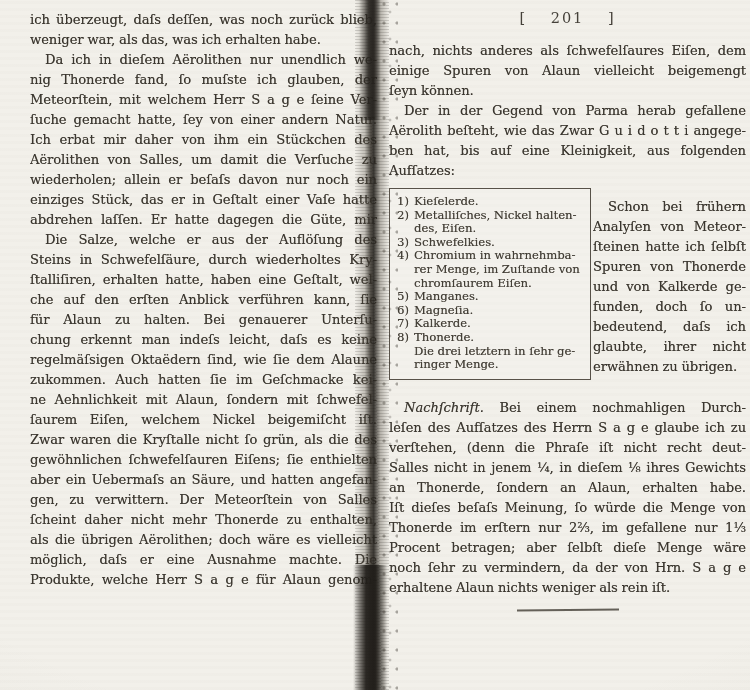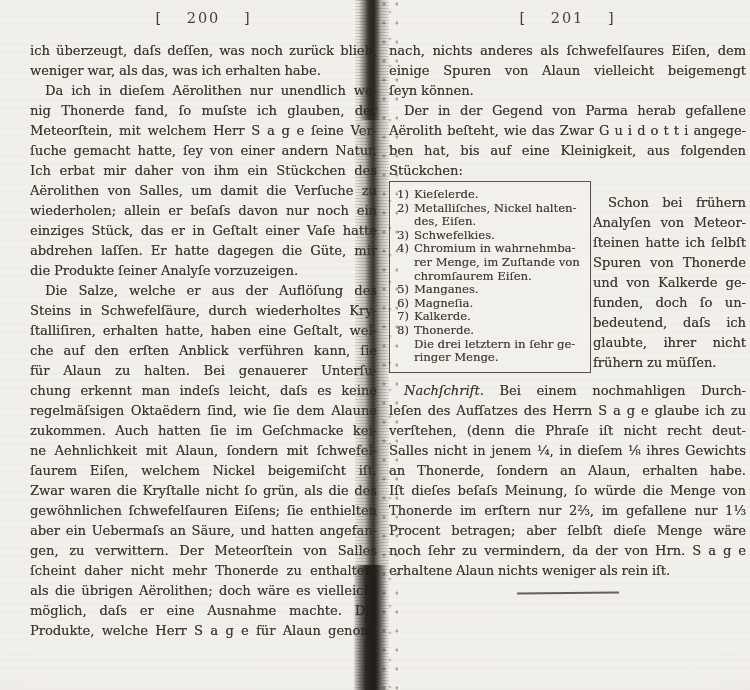--- a/index.html
+++ b/index.html
@@ -25,33 +25,33 @@
     text-align:justify; text-align-last:justify;
     word-spacing:-0.3px;
     text-shadow:0.2px 0.2px 0.5px rgba(74,67,57,.65);
   }
   .tline.tlast { text-align-last:left; }
   [data-indent] .tline:first-child { text-indent:15px; }
   .tline.indent { text-indent:15px; }
   .italic { font-style:italic; }
 
   
-  .box-row { display:flex; margin-top:0; align-items:flex-end; }
+  .box-row { display:flex; margin-top:7px; align-items:center; }
   .subst-box {
     width:202px; box-sizing:border-box; border:1.4px solid #575148;
     padding:6px 5px 7px 7px; background:rgba(255,255,255,.12);
   }
   .box-line {
     font-size:11.6px; line-height:13.6px; text-align:left; color:#413d35;
     text-shadow:0.2px 0.2px 0.4px rgba(74,67,57,.6); white-space:nowrap; overflow:hidden;
   }
   .box-line .box-num { display:inline-block; width:17px; }
   .box-line.cont { padding-left:17px; }
   .note { width:153px; margin-left:auto; padding-top:6px; }
-  .nachschrift { margin-top:8px; }
+  .nachschrift { margin-top:18px; }
   .end-rule {
     width:102px; height:2px; background:#4b463e; margin:11px auto 0 auto;
     transform:rotate(-0.6deg); opacity:.85;
   }
 
   
   #gutter {
     position:absolute; left:355px; top:0; width:34px; height:690px; z-index:5;
     background:
       repeating-linear-gradient(178deg, rgba(30,27,23,.16) 0 1px, rgba(0,0,0,0) 1px 3px),
@@ -75,36 +75,34 @@
       radial-gradient(circle at 9px 12px, rgba(50,45,38,.35) 0.9px, rgba(0,0,0,0) 1.8px);
     background-size:13px 19px, 11px 27px;
   }
 </style>
 </head>
 <body>
 
 <div id="scan">
 
   <div class="page" id="page-left">
-    <div class="pg-header">[ 200 ]</div>
     <div class="para">
         <div class="tline">ich überzeugt, daſs deſſen, was noch zurück blieb,</div>
         <div class="tline tlast">weniger war, als das, was ich erhalten habe.</div>
       </div>
     <div class="para" data-indent="">
         <div class="tline">Da ich in dieſem Aërolithen nur unendlich we-</div>
         <div class="tline">nig Thonerde fand, ſo muſste ich glauben, der</div>
         <div class="tline">Meteorſtein, mit welchem Herr S a g e ſeine Ver-</div>
         <div class="tline">ſuche gemacht hatte, ſey von einer andern Natur.</div>
         <div class="tline">Ich erbat mir daher von ihm ein Stückchen des</div>
         <div class="tline">Aërolithen von Salles, um damit die Verſuche zu</div>
         <div class="tline">wiederholen; allein er beſaſs davon nur noch ein</div>
         <div class="tline">einziges Stück, das er in Geſtalt einer Vaſe hatte</div>
         <div class="tline">abdrehen laſſen. Er hatte dagegen die Güte, mir</div>
-        <div class="tline tlast">die Produkte ſeiner Analyſe vorzuzeigen.</div>
       </div>
     <div class="para" data-indent="">
         <div class="tline">Die Salze, welche er aus der Auflöſung des</div>
         <div class="tline">Steins in Schwefelſäure, durch wiederholtes Kry-</div>
         <div class="tline">ſtalliſiren, erhalten hatte, haben eine Geſtalt, wel-</div>
         <div class="tline">che auf den erſten Anblick verführen kann, ſie</div>
         <div class="tline">für Alaun zu halten. Bei genauerer Unterſu-</div>
         <div class="tline">chung erkennt man indeſs leicht, daſs es keine</div>
         <div class="tline">regelmäſsigen Oktaëdern ſind, wie ſie dem Alaune</div>
         <div class="tline">zukommen. Auch hatten ſie im Geſchmacke kei-</div>
@@ -125,21 +123,21 @@
     <div class="pg-header">[ 201 ]</div>
     <div class="para">
         <div class="tline">nach, nichts anderes als ſchwefelſaures Eiſen, dem</div>
         <div class="tline">einige Spuren von Alaun vielleicht beigemengt</div>
         <div class="tline tlast">ſeyn können.</div>
       </div>
     <div class="para" data-indent="">
         <div class="tline">Der in der Gegend von Parma herab gefallene</div>
         <div class="tline">Aërolith beſteht, wie das Zwar G u i d o t t i angege-</div>
         <div class="tline">ben hat, bis auf eine Kleinigkeit, aus folgenden</div>
-        <div class="tline tlast">Stückchen:</div>
+        <div class="tline tlast">Aufſatzes:</div>
       </div>
 
     <div class="box-row">
       <div class="subst-box">
           <div class="box-item">
             <div class="box-line first"><span class="box-num">1)</span>Kieſelerde.</div>
           </div>
           <div class="box-item">
             <div class="box-line first"><span class="box-num">2)</span>Metalliſches, Nickel halten-</div>
             <div class="box-line cont">des, Eiſen.</div>
@@ -171,21 +169,21 @@
         </div>
       <div class="note para" data-indent="">
           <div class="tline">Schon bei frühern</div>
           <div class="tline">Analyſen von Meteor-</div>
           <div class="tline">ſteinen hatte ich ſelbſt</div>
           <div class="tline">Spuren von Thonerde</div>
           <div class="tline">und von Kalkerde ge-</div>
           <div class="tline">funden, doch ſo un-</div>
           <div class="tline">bedeutend, daſs ich</div>
           <div class="tline">glaubte, ihrer nicht</div>
-          <div class="tline tlast">frühern zu müſſen.</div>
+          <div class="tline tlast">erwähnen zu übrigen.</div>
         </div>
     </div>
 
     <div class="nachschrift">
       <div class="tline indent" style="font-size:13px; line-height:20px; height:20px; overflow:hidden; text-align:justify; text-align-last:justify; text-shadow:0.2px 0.2px 0.5px rgba(74,67,57,.65);">
         <span class="italic">Nachſchrift.</span><span> Bei einem nochmahligen Durch-</span>
       </div>
       <div class="para">
           <div class="tline">leſen des Aufſatzes des Herrn S a g e glaube ich zu</div>
           <div class="tline">verſtehen, (denn die Phraſe iſt nicht recht deut-</div>

